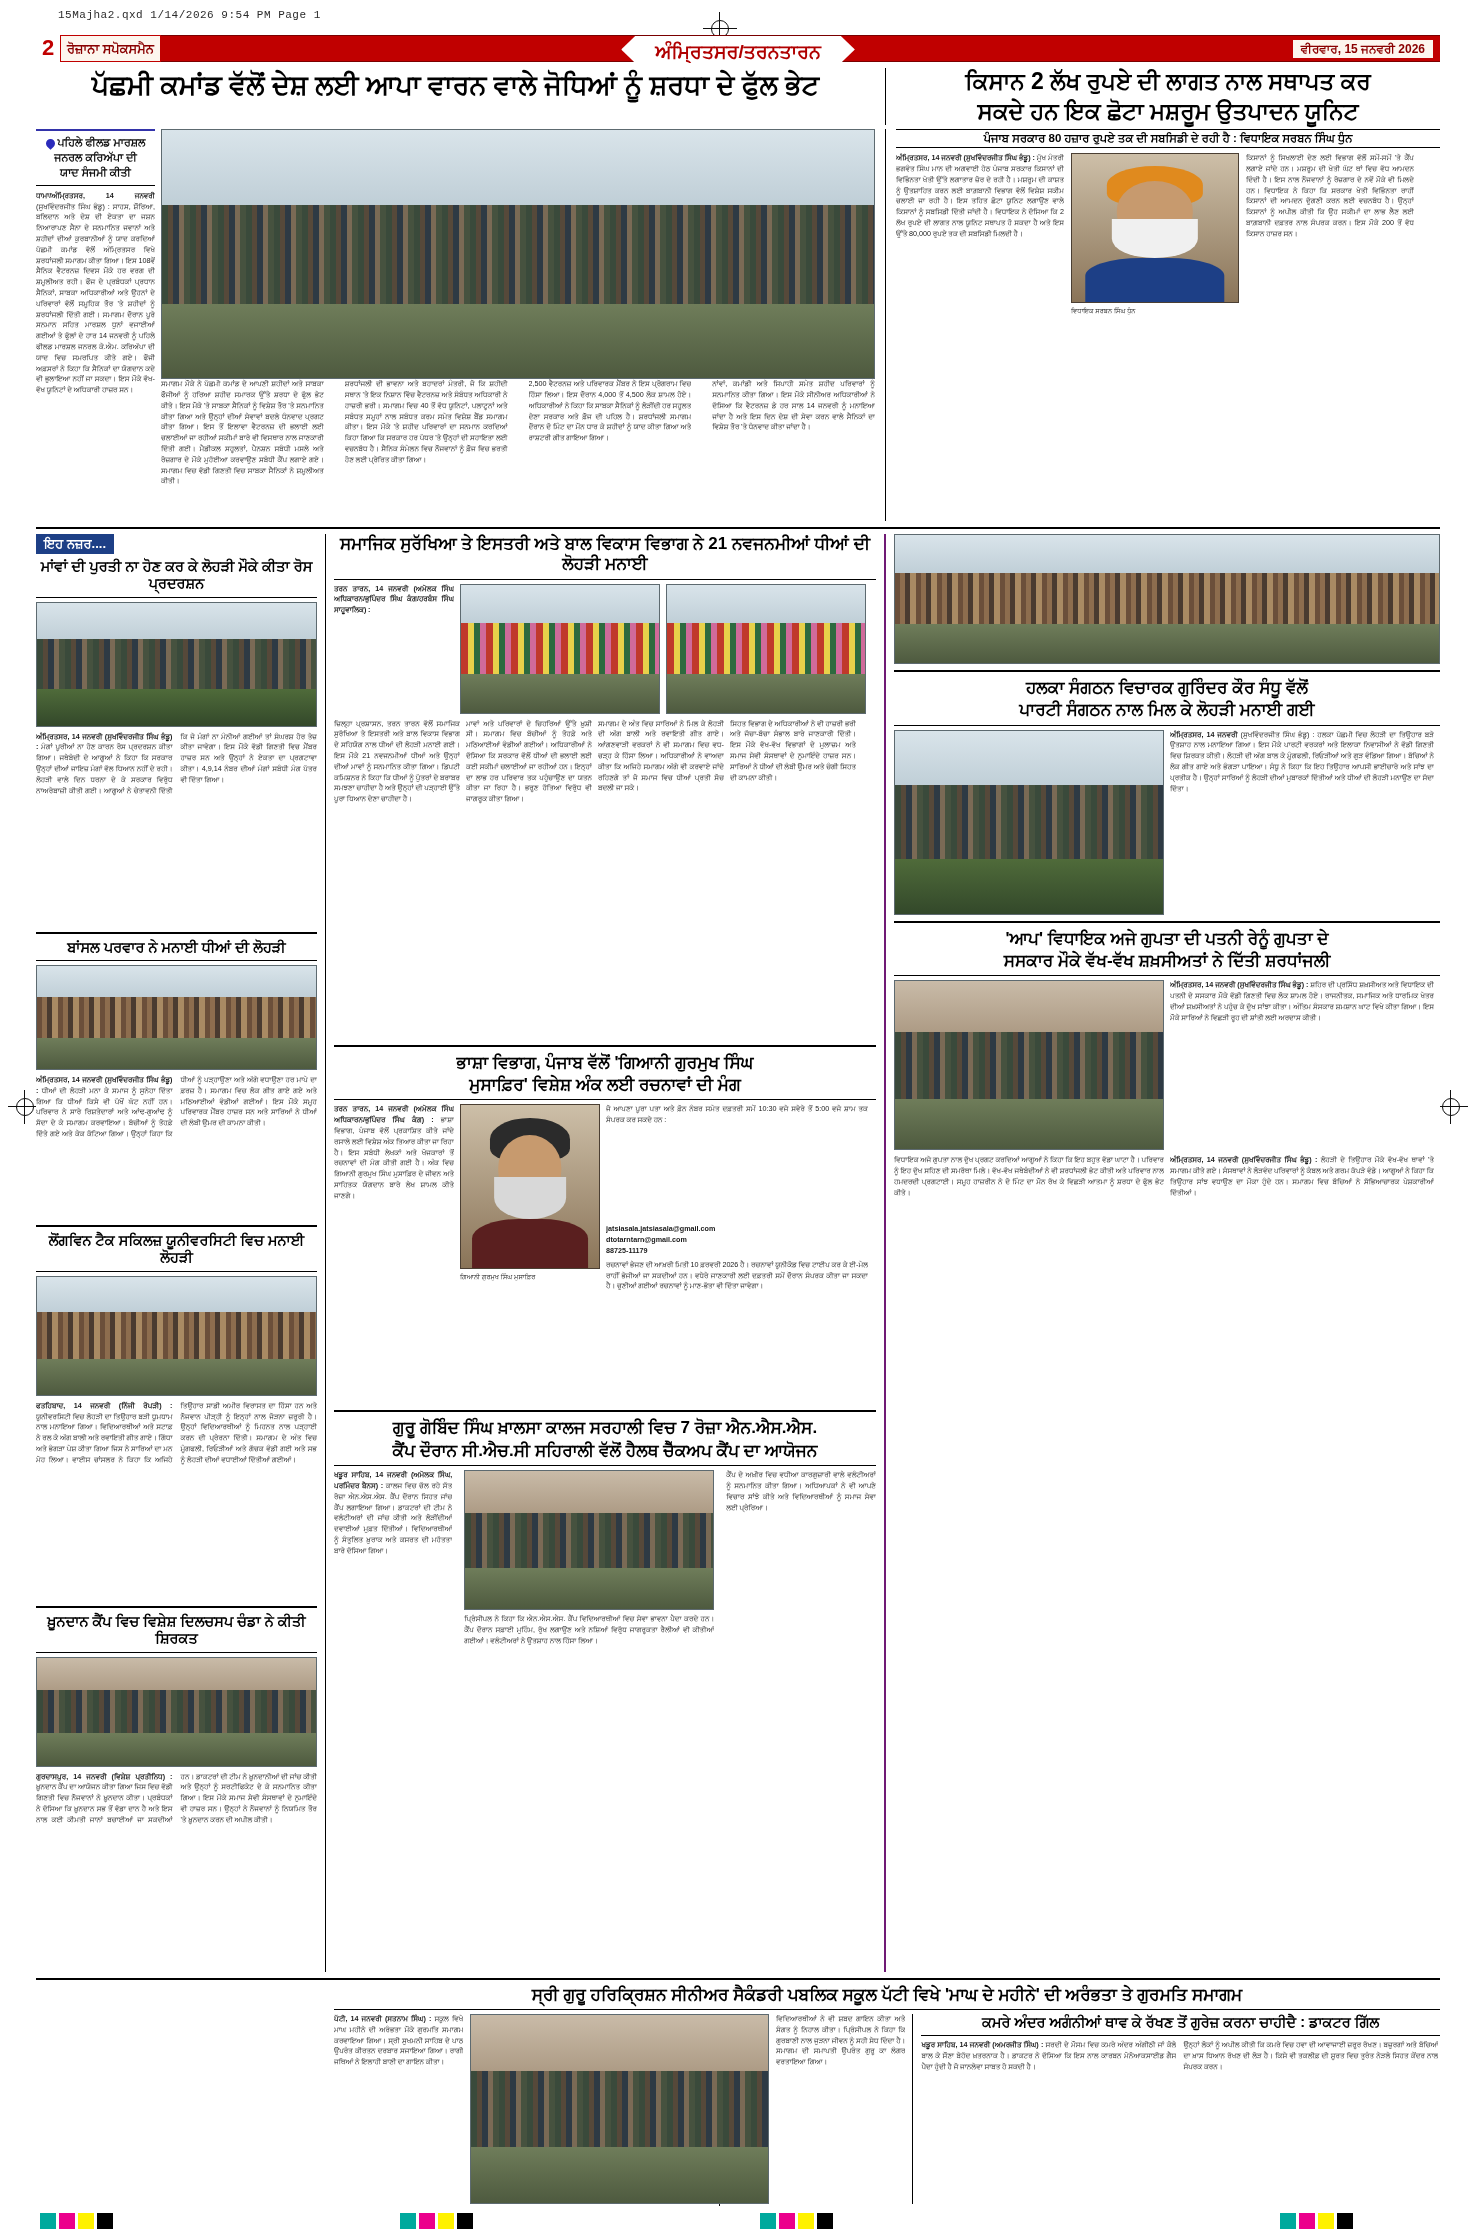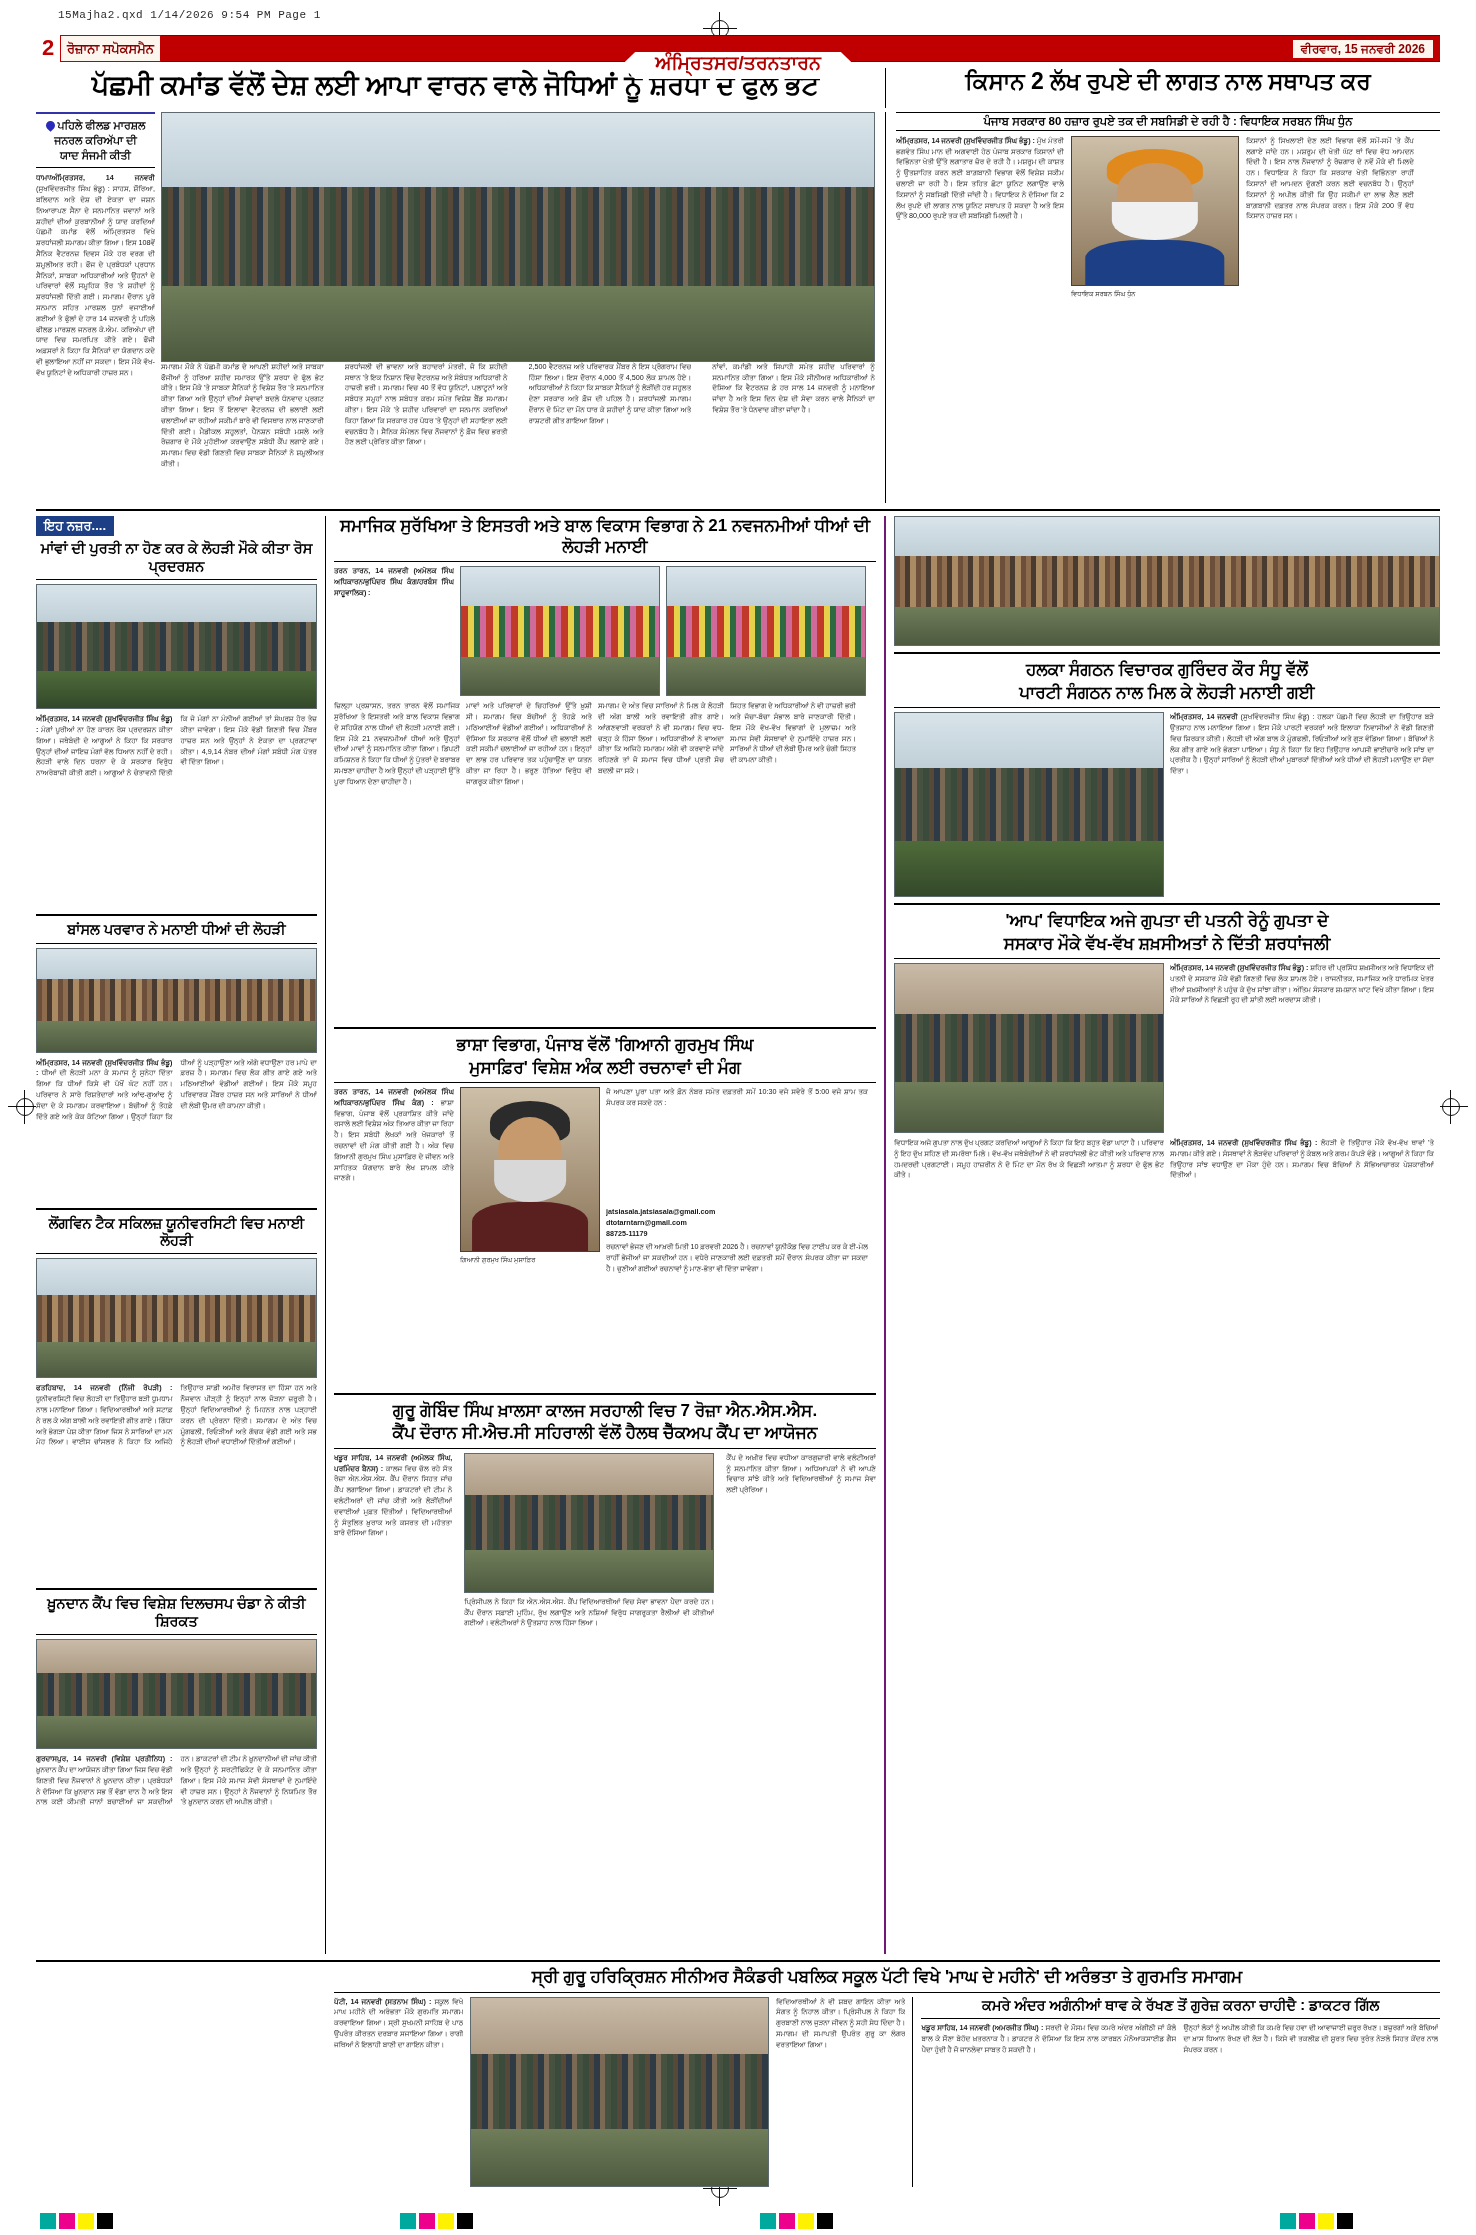--- a/index.html
+++ b/index.html
@@ -62,23 +62,23 @@
     font-size:22px; line-height:25px; width:25px; text-align:center;
     border-right:1px solid #c00000;
   }
   .mh-paper{
     background:#fdf6ee; color:#8a0000; font-weight:bold;
     font-size:13px; line-height:25px; padding:0 6px;
     border:1px solid #c00000; border-left:none;
     white-space:nowrap;
   }
   .mh-center{
-    position:absolute; left:50%; top:16px; transform:translateX(-50%);
+    position:absolute; left:50%; top:0; transform:translateX(-50%);
     background:#ffffff; height:27px; padding:0 34px;
-    display:flex; align-items:flex-start;
+    display:flex; align-items:flex-end;
     clip-path: polygon(14px 0, calc(100% - 14px) 0, 100% 50%, calc(100% - 14px) 100%, 14px 100%, 0 50%);
   }
   .mh-center span{
     color:#b00000; font-weight:bold; font-size:19px; white-space:nowrap;
   }
   .mh-right{
     position:absolute; right:6px; top:3px;
     background:#fdf6ee; border:1px solid #c00000;
     color:#8a0000; font-weight:bold; font-size:12px;
     padding:2px 8px; white-space:nowrap;
@@ -214,20 +214,21 @@
   </div>
 
   <div style="display:flex; width:1404px; margin-top:6px;">
 
     <div style="width:850px; padding-right:10px; border-right:1px solid #000;">
       <div class="hl hl-main" style="padding:2px 4px 6px;">ਪੱਛਮੀ ਕਮਾਂਡ ਵੱਲੋਂ ਦੇਸ਼ ਲਈ ਆਪਾ ਵਾਰਨ ਵਾਲੇ ਜੋਧਿਆਂ ਨੂੰ ਸ਼ਰਧਾ ਦੇ ਫੁੱਲ ਭੇਟ</div>
     </div>
 
     <div style="width:554px; padding-left:10px;">
       <div class="hl hl-main-r">ਕਿਸਾਨ 2 ਲੱਖ ਰੁਪਏ ਦੀ ਲਾਗਤ ਨਾਲ ਸਥਾਪਤ ਕਰ</div>
+      <div class="hl hl-main-r" style="margin-top:3px;">ਸਕਦੇ ਹਨ ਇਕ ਛੋਟਾ ਮਸ਼ਰੂਮ ਉਤਪਾਦਨ ਯੂਨਿਟ</div>
     </div>
   </div>
 
   <div style="display:flex; width:1404px; margin-top:4px;">
 
     <div style="width:850px; padding-right:10px; border-right:1px solid #000;">
       <div style="display:flex;">
 
         <div style="width:130px; padding-right:6px;">
           <hr class="rule-blue">

